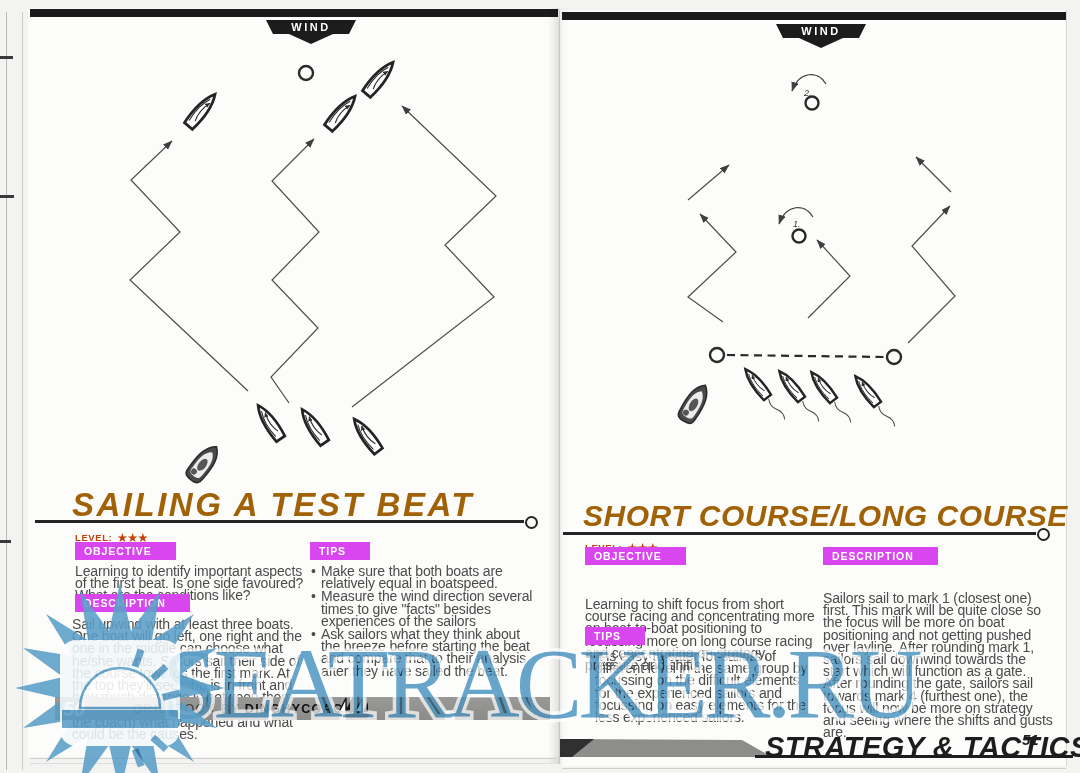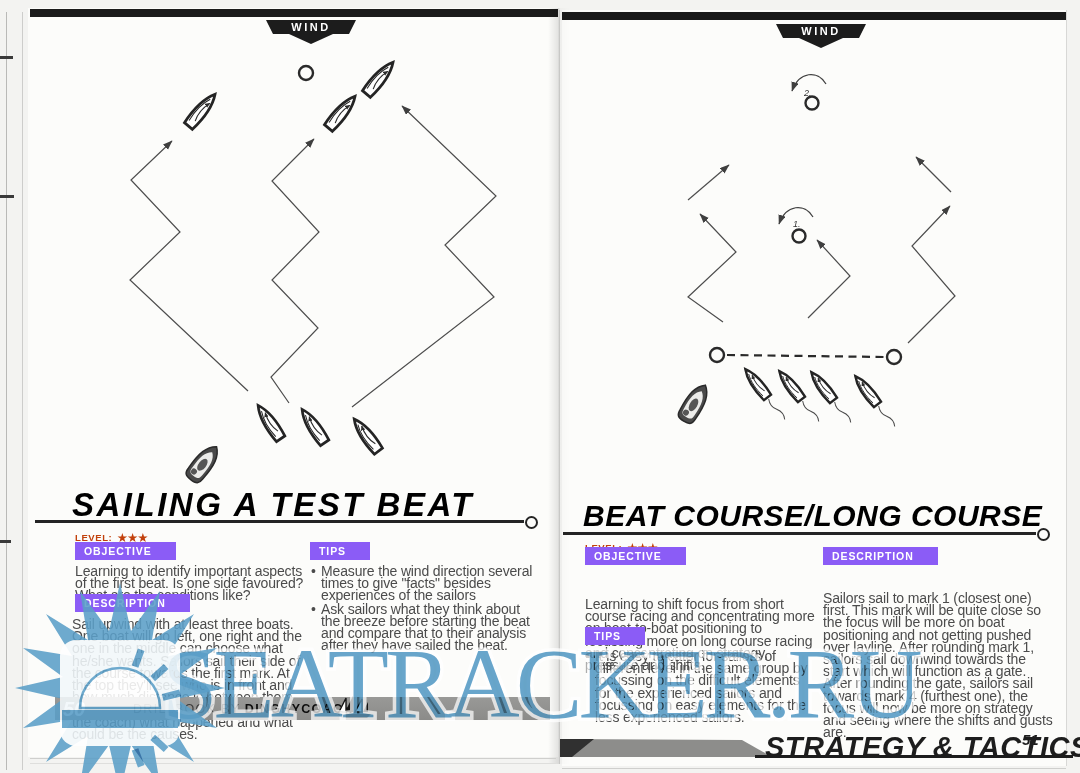--- a/index.html
+++ b/index.html
@@ -23,32 +23,32 @@
   
   .edge-line{position:absolute;top:12px;height:758px;width:1px;background:#b9b9b7;}
   .edge-tick{position:absolute;left:0;height:3px;background:#3a3a3a;}
   #right-edge{position:absolute;left:1066px;top:10px;width:1px;height:756px;background:#d8d8d6;}
   .bottom-line{position:absolute;height:1px;background:#cfcfcd;}
 
   svg{display:block;}
   #diagram-overlay{position:absolute;left:0;top:0;z-index:3;pointer-events:none;}
   #diagram-overlay text{font-family:"Liberation Sans",sans-serif;}
 
-  .title{position:absolute;font-style:italic;font-weight:bold;color:#000000;z-index:4;white-space:nowrap;}
+  .title{position:absolute;font-style:italic;font-weight:bold;color:#a16207;z-index:4;white-space:nowrap;}
   #left-title{left:72px;top:486px;font-size:33px;letter-spacing:2.5px;}
   #right-title{left:583px;top:499px;font-size:30px;letter-spacing:0.5px;}
 
   .title-rule{position:absolute;height:2.5px;background:#242424;z-index:4;}
   .rule-dot{position:absolute;width:9px;height:9px;border:2.2px solid #242424;border-radius:50%;background:#fcfcfa;z-index:4;}
 
   .level{position:absolute;z-index:4;color:#c2410c;}
   .level .lbl{font-size:9.5px;font-weight:bold;letter-spacing:0.6px;}
   .level .stars{font-size:12.5px;letter-spacing:-1px;position:relative;top:1px;}
 
-  .bar{position:absolute;background:#8b5cf6;color:#fff;font-weight:bold;
+  .bar{position:absolute;background:#d946ef;color:#fff;font-weight:bold;
     font-size:10.5px;letter-spacing:0.9px;padding:3px 24px 3px 9px;z-index:4;white-space:nowrap;}
 
   .body-text{position:absolute;font-size:14px;line-height:12.2px;letter-spacing:-0.15px;
     color:#4b4b4b;z-index:4;}
   .body-text p{margin:0;}
   .body-text p + p{margin-top:0;}
   .body-text p.spaced{margin-top:10px;}
   ul.tips{margin:0;padding:0;list-style:none;}
   ul.tips li{padding-left:10px;position:relative;margin-bottom:1px;}
   ul.tips li::before{content:"•";position:absolute;left:0;top:0;}
@@ -202,26 +202,27 @@
 
 <div class="bar" style="left:75px;top:542px;">OBJECTIVE</div>
 <div class="body-text" style="left:75px;top:565px;width:237px;">Learning to identify important aspects of the first beat. Is one side favoured? What are the conditions like?</div>
 
 <div class="bar" style="left:75px;top:594px;">DESCRIPTION</div>
 <div class="body-text" style="left:72px;top:618px;width:238px;">Sail upwind with at least three boats. One boat will go left, one right and the one in the middle can choose what he/she wants. Sailors sail their side of the course towards the first mark. At the top they'll see who is in front and how much distance is between them. They discuss with all three (and maybe the coach) what happened and what could be the causes.</div>
 
 <div class="bar" style="left:310px;top:542px;">TIPS</div>
 <div class="body-text" style="left:311px;top:565px;width:230px;">
   <ul class="tips">
+    <li>Make sure that both boats are relatively equal in boatspeed.</li>
     <li>Measure the wind direction several times to give "facts" besides experiences of the sailors</li>
     <li>Ask sailors what they think about the breeze before starting the beat and compare that to their analysis after they have sailed the beat.</li>
   </ul>
 </div>
 
-<div class="title" id="right-title">BEAT COURSE/LONG COURSE</div>
+<div class="title" id="right-title">SHORT COURSE/LONG COURSE</div>
 <div class="title-rule" style="left:563px;top:532px;width:473px;"></div>
 <div class="rule-dot" style="left:1037px;top:528px;"></div>
 <div class="level" style="left:585px;top:537px;">
   <span class="lbl">LEVEL:</span>
   <span class="stars">★★★</span>
 </div>
 
 <div class="bar" style="left:585px;top:547px;">OBJECTIVE</div>
 <div class="body-text" style="left:585px;top:598px;width:232px;">Learning to shift focus from short course racing and concentrating more on boat-to-boat positioning to focussing more on long course racing and concentrating on strategy, pressure and shifts.</div>
 

